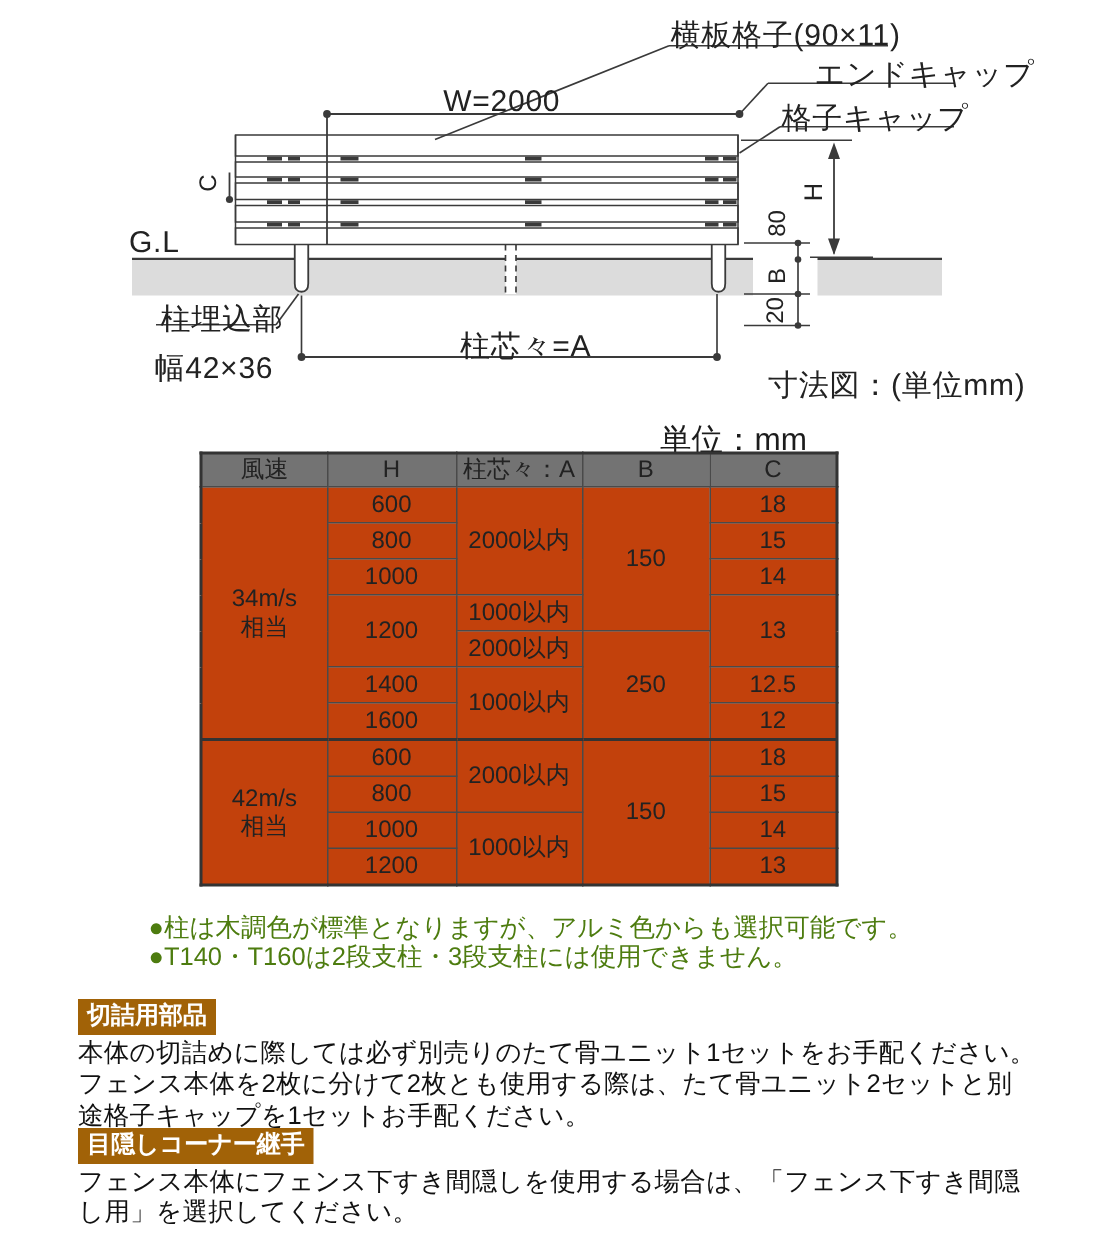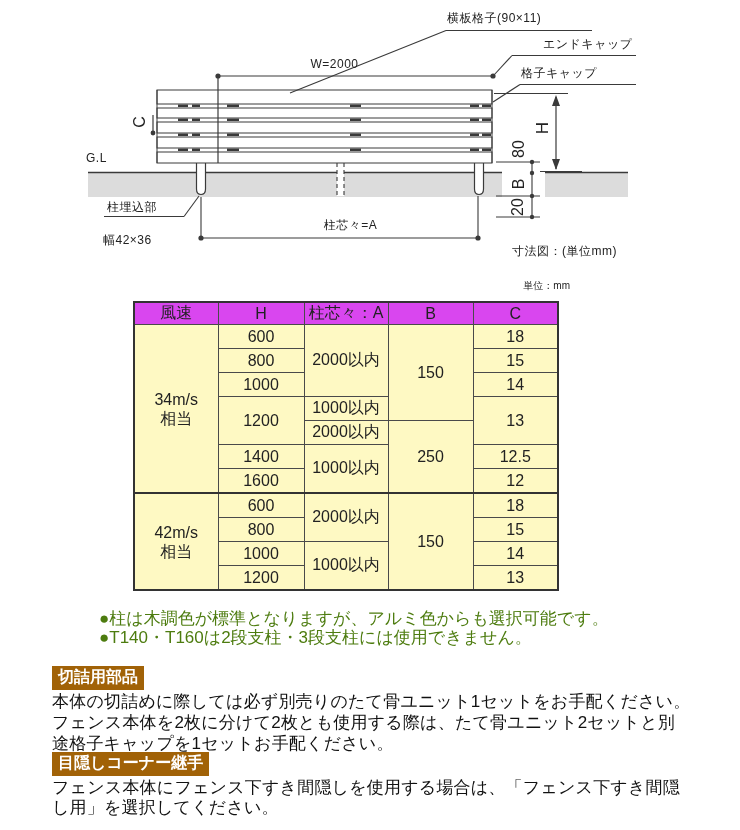--- a/index.html
+++ b/index.html
@@ -1,26 +1,26 @@
 <!DOCTYPE html>
 <html><head>
 <meta charset="utf-8">
 <style>
   html,body{margin:0;padding:0;background:#fff;}
   #screen{position:relative;width:740px;height:830px;background:#fff;overflow:hidden;
           font-family:"Liberation Sans","DejaVu Sans",sans-serif;color:#1c1c1c;}
   .abs{position:absolute;white-space:nowrap;}
-  .dlabel{font-size:12px;color:#222;letter-spacing:0.5px;}
+  .dlabel{font-size:20px;color:#222;letter-spacing:0.5px;}
   .rot{position:absolute;transform:translate(-50%,-50%) rotate(-90deg);font-size:16px;color:#222;white-space:nowrap;}
   
   #spec-table{position:absolute;left:133px;top:301px;border-collapse:collapse;table-layout:fixed;
               font-size:16px;color:#222;}
   #spec-table td,#spec-table th{border:1px solid #4a4a4a;text-align:center;vertical-align:middle;
-              padding:0;height:23px;font-weight:normal;background:#fef9c3;}
-  #spec-table tr.hdr th{background:#d946ef;height:21px;}
+              padding:0;height:23px;font-weight:normal;background:#c2410c;}
+  #spec-table tr.hdr th{background:#737373;height:21px;}
   #spec-table{border:2px solid #333;}
   #spec-table tr.section-top td{border-top:2px solid #333;}
   #spec-table td.windcell{line-height:19px;}
   .note{position:absolute;font-size:17px;color:#4d7c0f;white-space:nowrap;}
   .secbox{position:absolute;background:#a16207;color:#fff;font-size:16px;font-weight:bold;
           padding:1px 6px 2px 6px;white-space:nowrap;}
   .bodyline{position:absolute;font-size:17px;color:#111;white-space:nowrap;letter-spacing:0.2px;}
 </style>
 </head>
 <body>
@@ -141,21 +141,21 @@
   <div class="rot" style="left:140px;top:122px;">C</div>
   <div class="rot" style="left:543px;top:128px;font-size:17px;">H</div>
   <div class="rot" style="left:519px;top:149px;">80</div>
   <div class="rot" style="left:519px;top:184px;">B</div>
   <div class="rot" style="left:518px;top:207px;">20</div>
   <div class="abs dlabel" style="left:107px;top:199px;">柱埋込部</div>
   <div class="abs dlabel" style="left:103px;top:232px;">幅42×36</div>
   <div class="abs dlabel" style="left:212px;top:217px;width:277px;text-align:center;">柱芯々=A</div>
   <div class="abs dlabel" style="left:512px;top:243px;">寸法図：(単位mm)</div>
 
-  <div class="abs" style="left:440px;top:279px;width:130px;text-align:right;font-size:10px;">単位：mm</div>
+  <div class="abs" style="left:440px;top:279px;width:130px;font-size:21px;">単位：mm</div>
 
   <table id="spec-table">
     <colgroup>
       <col style="width:84px">
         <col style="width:86px">
         <col style="width:84px">
         <col style="width:85px">
         <col style="width:85px">
     </colgroup>
     <tbody>

